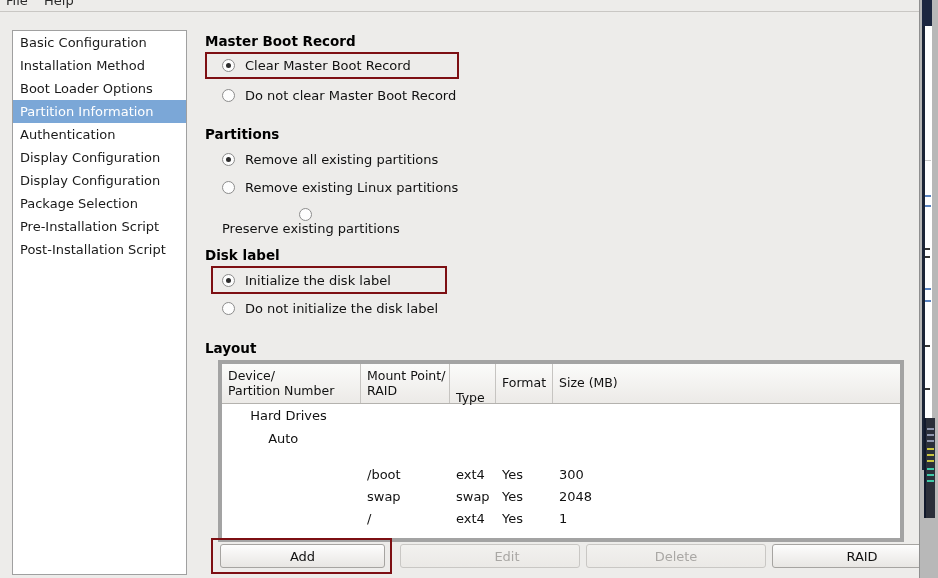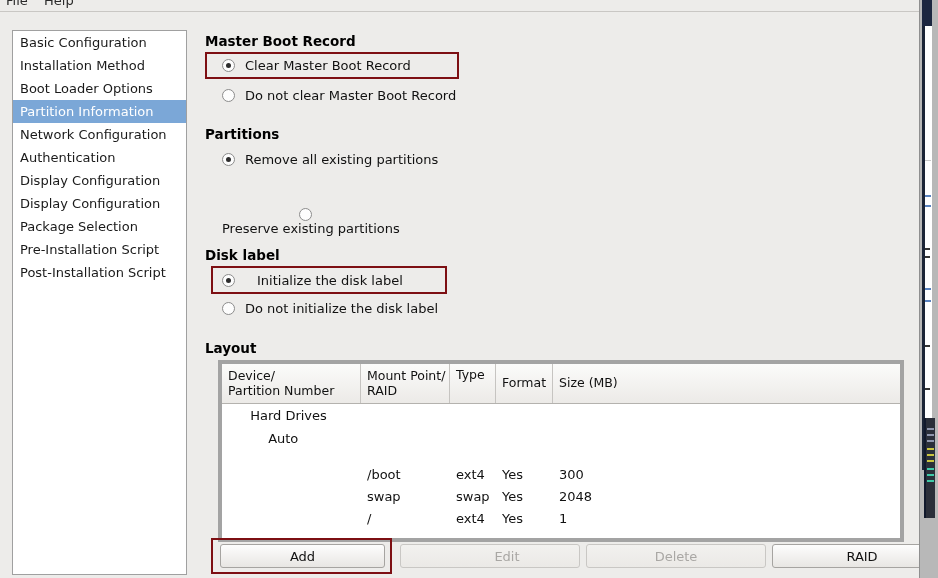--- a/index.html
+++ b/index.html
@@ -319,21 +319,20 @@
   <div id="menu-bar">
     <span class="menu-item" id="menu-file">File</span>
     <span class="menu-item" id="menu-help">Help</span>
   </div>
 
   <div id="sidebar-list">
     <div class="sidebar-item">Basic Configuration</div>
     <div class="sidebar-item">Installation Method</div>
     <div class="sidebar-item">Boot Loader Options</div>
     <div class="sidebar-item selected">Partition Information</div>
-    <div class="sidebar-item">Network Configuration</div>
     <div class="sidebar-item">Authentication</div>
     <div class="sidebar-item">Display Configuration</div>
     <div class="sidebar-item">Display Configuration</div>
     <div class="sidebar-item">Package Selection</div>
     <div class="sidebar-item">Pre-Installation Script</div>
     <div class="sidebar-item">Post-Installation Script</div>
   </div>
 
   <div id="content">
 
@@ -349,28 +348,32 @@
       <span class="radio-mark"></span>
       <span class="radio-label">Do not clear Master Boot Record</span>
     </div>
 
     <div class="section-title" style="left:0px; top:98px;">Partitions</div>
 
     <div class="radio-row" style="left:17px; top:124px;">
       <span class="radio-mark checked"></span>
       <span class="radio-label">Remove all existing partitions</span>
     </div>
+    <div class="radio-row" style="left:17px; top:152px;">
+      <span class="radio-mark"></span>
+      <span class="radio-label">Remove existing Linux partitions</span>
+    </div>
     <div class="radio-row" style="left:17px; top:180px;flex-direction:column;">
       <span class="radio-mark"></span>
       <span class="radio-label">Preserve existing partitions</span>
     </div>
 
     <div class="section-title" style="left:0px; top:219px;">Disk label</div>
 
-    <div class="radio-row" style="left:17px; top:245px;gap:12px;">
+    <div class="radio-row" style="left:17px; top:245px;">
       <span class="radio-mark checked"></span>
       <span class="radio-label">Initialize the disk label</span>
     </div>
     <div class="annot-box" style="left:6px; top:238px; width:236px; height:28px;"></div>
 
     <div class="radio-row" style="left:17px; top:273px;">
       <span class="radio-mark"></span>
       <span class="radio-label">Do not initialize the disk label</span>
     </div>
 
@@ -379,21 +382,21 @@
     <div id="layout-table">
       <div id="table-head">
         <div class="th" style="left:0px; width:139px;">
           <div>Device/</div>
           <div>Partition Number</div>
         </div>
         <div class="th" style="left:139px; width:89px;">
           <div>Mount Point/</div>
           <div>RAID</div>
         </div>
-        <div class="th" style="left:228px; width:46px; padding-top:3px;">Type</div>
+        <div class="th" style="left:228px; width:46px; padding-top:26px;">Type</div>
         <div class="th" style="left:274px; width:57px; padding-top:11px;">Format</div>
         <div class="th last" style="left:331px; width:353px; padding-top:11px;">Size (MB)</div>
       </div>
 
       <div class="tree-row" style="padding-left:6px;">
         <span class="tri-hollow"></span>
         <span>Hard Drives</span>
       </div>
       <div class="tree-row" style="padding-left:24px;">
         <span class="tri-hollow"></span>

